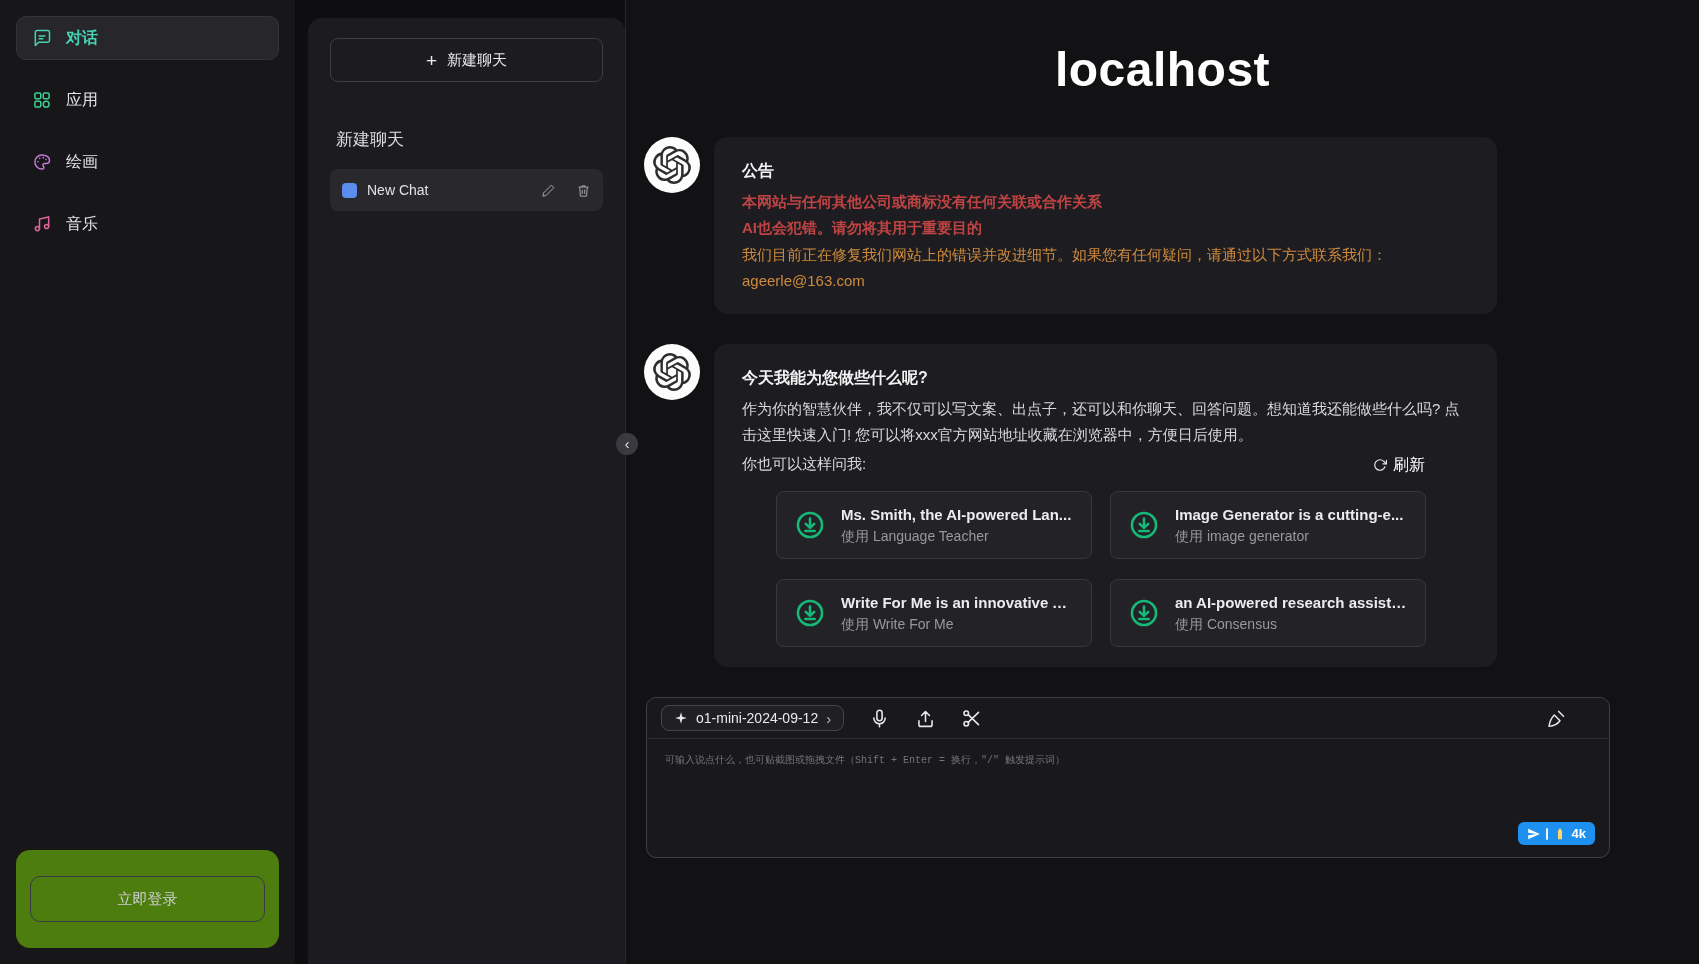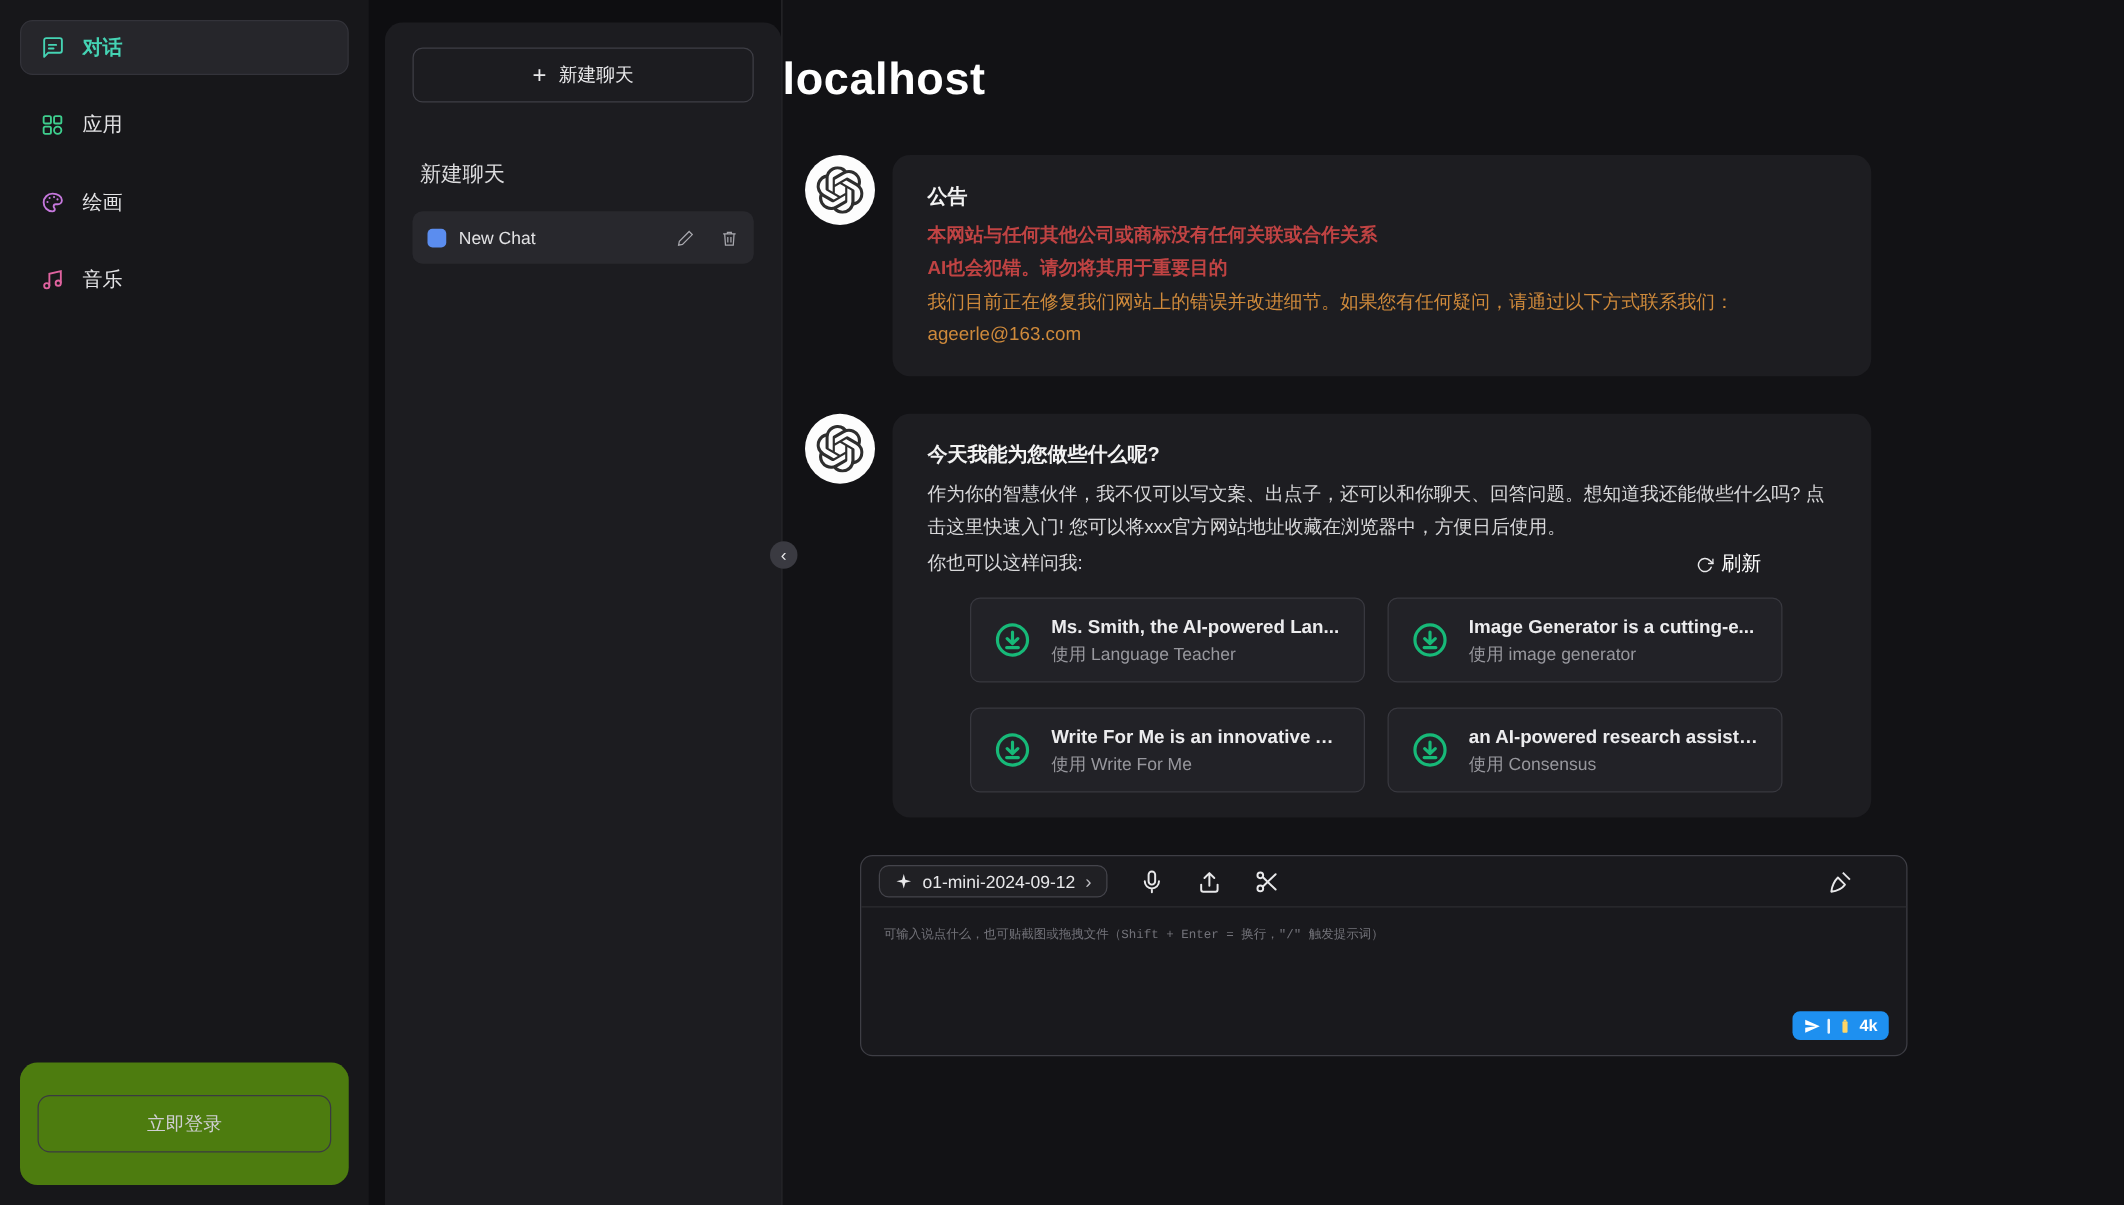--- a/index.html
+++ b/index.html
@@ -32,47 +32,47 @@
   .history-item{display:flex;align-items:center;gap:10px;height:42px;padding:0 12px;background:#28282d;
     border-radius:8px;font-size:14px;color:#e2e2e4;cursor:pointer;}
   .chat-color-dot{width:15px;height:15px;border-radius:4px;background:#5b8def;flex-shrink:0;}
   .hspacer{flex:1;}
   .mini-icon{width:15px;height:15px;color:#a8a8ae;display:inline-flex;cursor:pointer;}
   .mini-icon svg{width:100%;height:100%;}
   .history-item .mini-icon + .mini-icon{margin-left:10px;}
 
   
   main{flex:1;background:#121215;border-left:1px solid #28282c;position:relative;overflow:hidden;}
-  .main-title{font-size:36px;font-weight:700;color:#fff;margin:42px 0 16px;letter-spacing:.5px;}
+  .main-title{text-align:center;font-size:48px;font-weight:700;color:#fff;margin:42px 0 16px;letter-spacing:.5px;}
   .messages{padding:24px 0 0 18px;}
   .msg{display:flex;align-items:flex-start;gap:14px;margin-bottom:30px;}
   .avatar{width:56px;height:56px;border-radius:50%;background:#fdfdfd;display:flex;align-items:center;justify-content:center;flex-shrink:0;}
   .avatar svg{width:38px;height:38px;}
   .bubble{width:783px;box-sizing:border-box;background:#1d1d21;border-radius:14px;padding:20px 28px;
     font-size:15px;line-height:1.75;}
   .bubble-title{font-weight:700;font-size:16px;color:#f2f2f2;margin-bottom:4px;}
   .t-red-bold{color:#c04343;font-weight:700;}
   .t-red{color:#c04343;font-weight:700;}
   .t-orange{color:#cf8a3b;}
   a.email{color:#cf8a3b;text-decoration:none;cursor:pointer;}
   .welcome-body{color:#d8d8da;margin:2px 0 2px;}
-  .ask-row{display:flex;justify-content:space-between;align-items:center;color:#d8d8da;margin:0 60px 12px 0;}
+  .ask-row{display:flex;justify-content:space-between;align-items:center;color:#d8d8da;margin:0 44px 12px 0;}
   .refresh-btn{display:flex;align-items:center;gap:6px;font-size:16px;color:#fff;cursor:pointer;}
   .refresh-btn .mini-icon{color:#e8e8ea;width:14px;height:14px;}
   .cards{display:grid;grid-template-columns:316px 316px;gap:20px 18px;margin-left:34px;}
   .card{background:#222227;border:1px solid #38383f;border-radius:8px;padding:11px 16px;display:flex;
     align-items:center;gap:14px;min-height:54px;box-sizing:border-box;cursor:pointer;}
   .card-icon{width:34px;height:34px;flex-shrink:0;color:#17b978;display:inline-flex;}
   .card-icon svg{width:100%;height:100%;}
   .card-text{min-width:0;}
   .card-title{font-size:15px;font-weight:600;color:#ececee;white-space:nowrap;overflow:hidden;text-overflow:ellipsis;line-height:1.55;}
   .card-sub{font-size:14px;color:#98989e;line-height:1.5;}
 
   
-  .composer{width:838px;margin:18px 0 0 62px;border:1px solid #3e3e45;border-radius:10px;background:#19191d;box-sizing:border-box;}
+  .composer{width:964px;margin:18px 0 0 20px;border:1px solid #3e3e45;border-radius:10px;background:#19191d;box-sizing:border-box;}
   .composer-toolbar{display:flex;align-items:center;gap:25px;padding:7px 14px;border-bottom:1px solid #2c2c31;}
   .model-chip{display:flex;align-items:center;gap:8px;border:1px solid #44444b;border-radius:8px;padding:4px 12px;
     font-size:14px;color:#e8e8ea;background:#202024;cursor:pointer;}
   .chip-caret{color:#bdbdc2;font-size:15px;line-height:1;}
   .tool-icon{width:21px;height:21px;color:#e8e8ea;display:inline-flex;cursor:pointer;}
   .tool-icon svg{width:100%;height:100%;}
   .broom{margin-left:auto;margin-right:28px;}
   .composer-body{position:relative;height:118px;}
   textarea.input{width:100%;height:72px;background:transparent;border:none;outline:none;resize:none;
     padding:14px 18px;box-sizing:border-box;color:#ddd;font-size:10px;font-family:Liberation Mono, monospace;}

